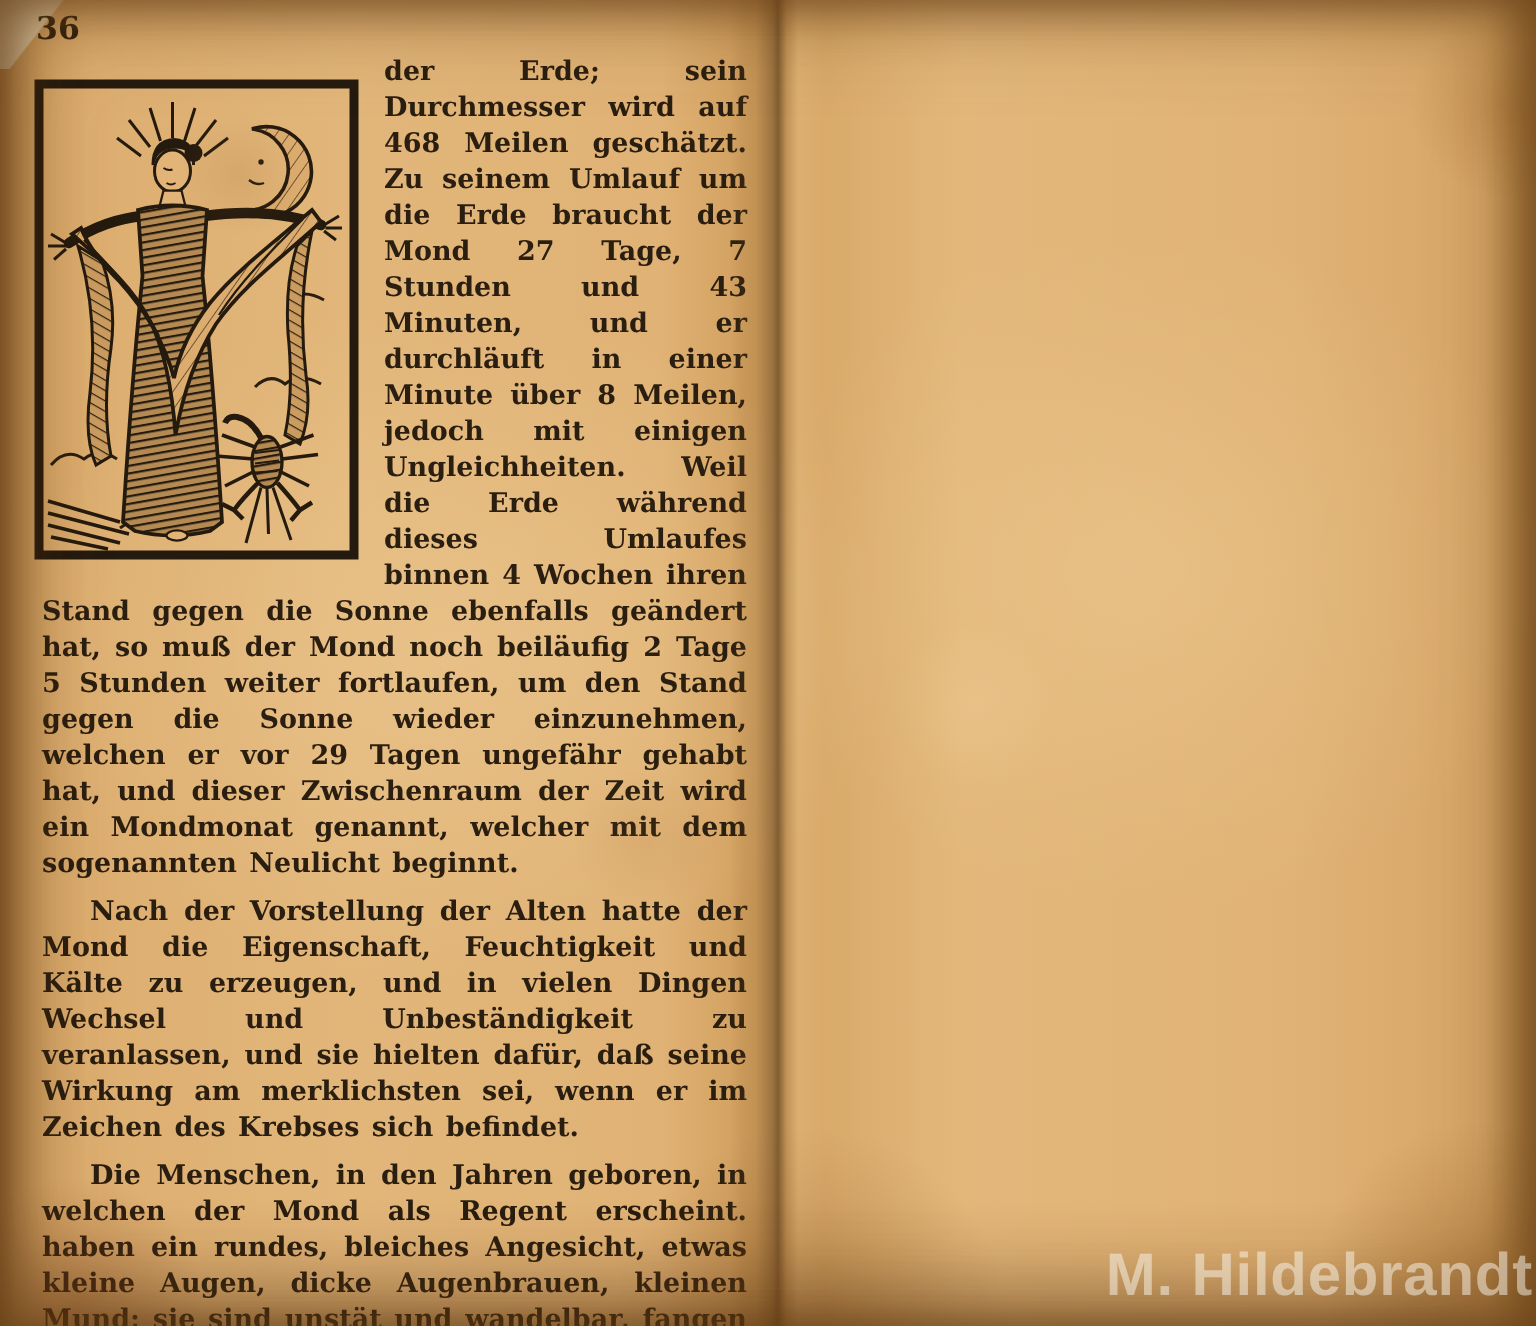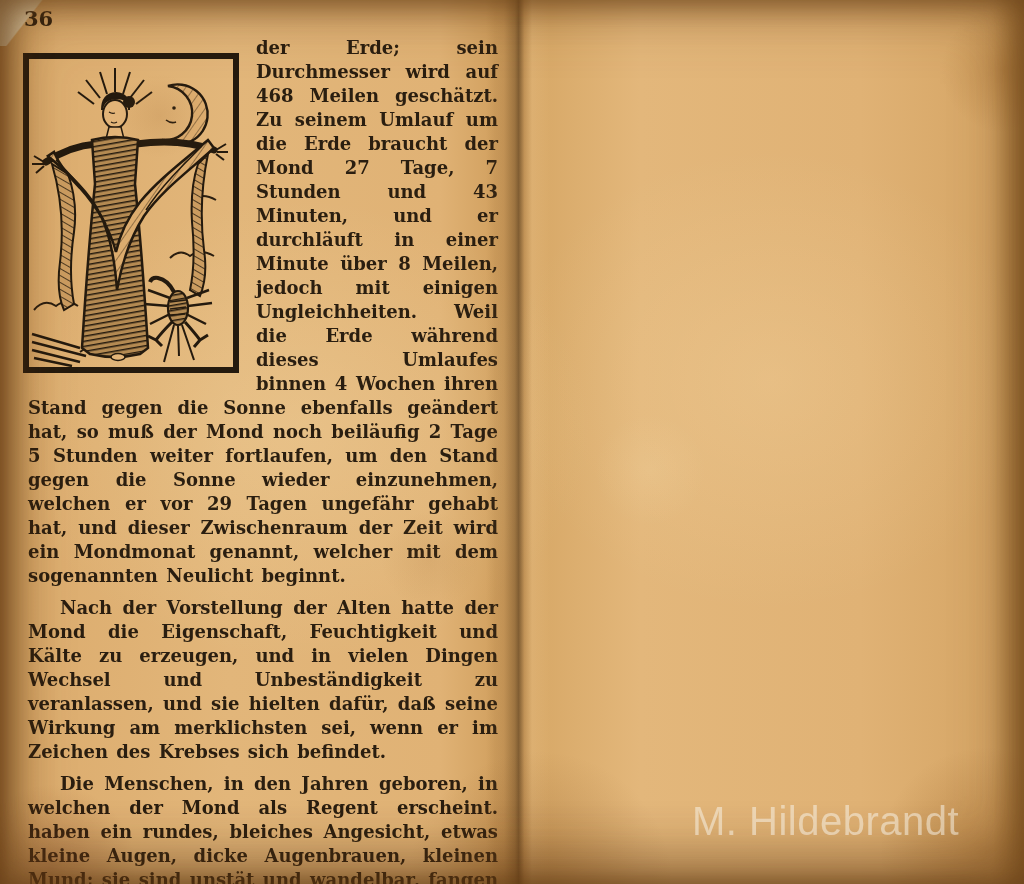--- a/index.html
+++ b/index.html
@@ -37,23 +37,23 @@
   .stains{position:absolute;inset:0;pointer-events:none;background:
     radial-gradient(circle 90px  at 1004px 70px,  rgba(150,95,35,0.28), transparent 70%),
     radial-gradient(circle 150px at 985px  852px, rgba(138,84,28,0.34), transparent 70%),
     radial-gradient(circle 120px at 52px   868px, rgba(118,58,24,0.30), transparent 70%),
     radial-gradient(circle 190px at 540px  884px, rgba(118,68,24,0.28), transparent 70%),
     radial-gradient(circle 60px  at 160px  116px, rgba(150,95,40,0.14), transparent 70%),
     radial-gradient(circle 80px  at 650px  470px, rgba(255,238,195,0.12), transparent 70%),
     radial-gradient(circle 70px  at 430px  560px, rgba(150,98,42,0.12), transparent 70%);}
   .torn-corner{position:absolute;left:0;top:0;width:58px;height:46px;pointer-events:none;
     background:linear-gradient(128deg,#e9d8b2 0 44%, rgba(233,216,178,0) 46%);}
-  .watermark{position:absolute;left:692px;top:799px;width:330px;pointer-events:none;
-    font-family:"Liberation Sans","DejaVu Sans",sans-serif;font-size:40px;font-weight:400;
-    color:rgba(250,247,240,0.50);letter-spacing:0.5px;white-space:nowrap;}
+  .watermark{position:absolute;left:692px;top:828px;width:330px;pointer-events:none;
+    font-family:"Liberation Sans","DejaVu Sans",sans-serif;font-size:40px;font-weight:700;
+    color:rgba(250,247,240,0.50);letter-spacing:0.5px;white-space:nowrap;text-align:right;}
 </style>
 </head>
 <body>
 
 <div class="spread">
   <div class="torn-corner"></div>
 
   <section class="page page-left">
     <div class="pagenum pn-left">36</div>
     <div class="content-left">

